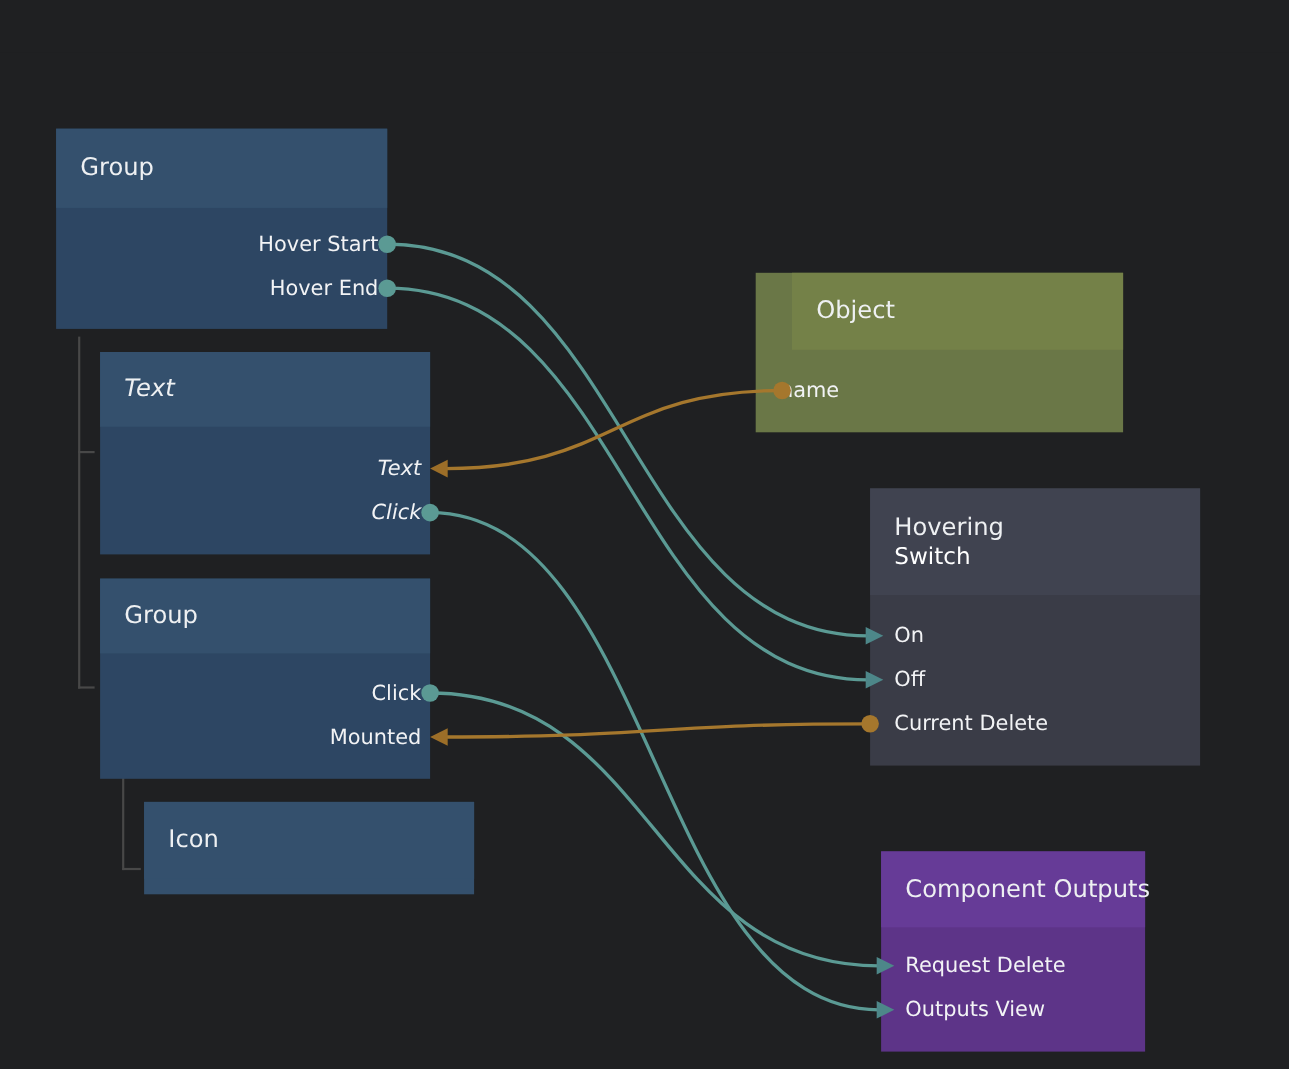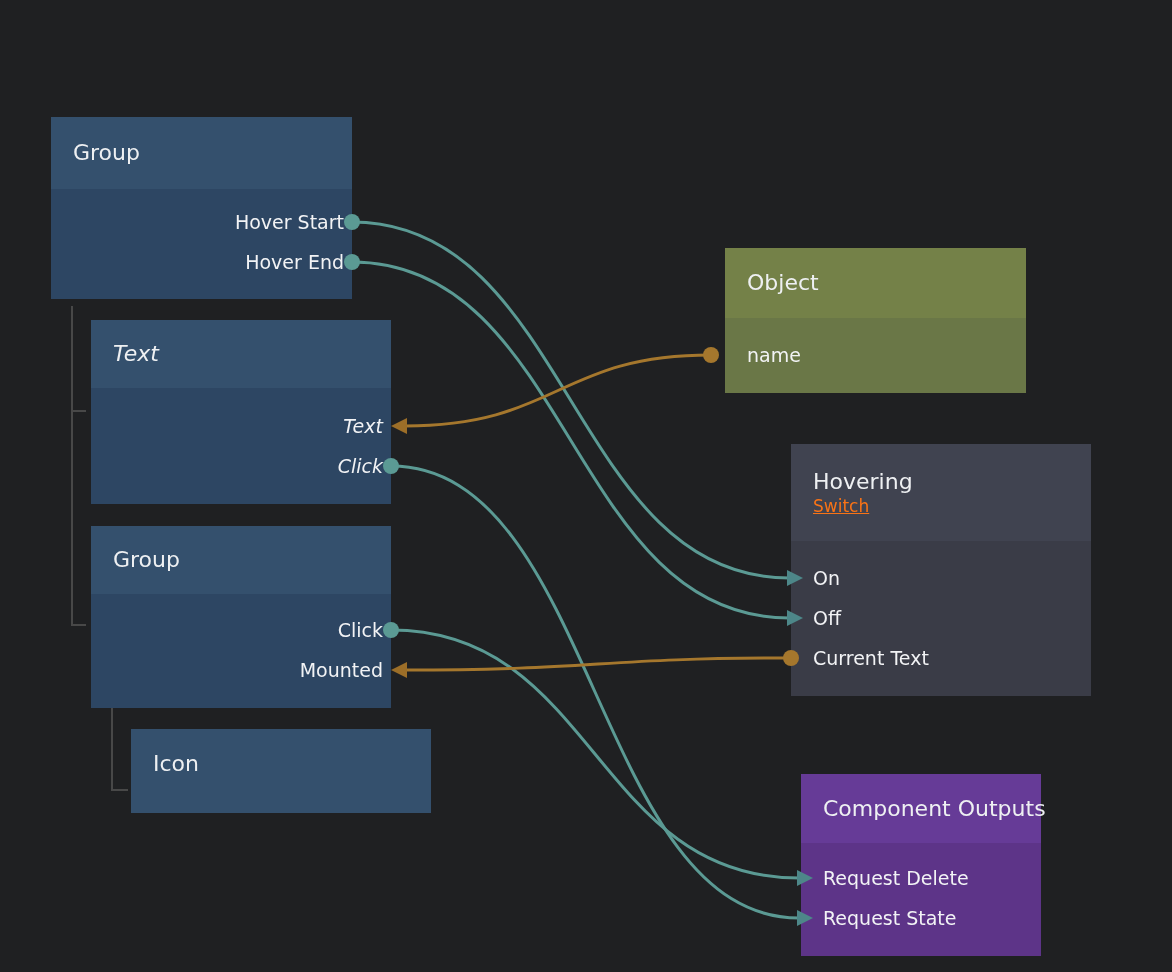--- a/index.html
+++ b/index.html
@@ -19,24 +19,23 @@
     padding-left: 22px;
     box-sizing: border-box;
     line-height: 1.25;
   }
   .node-title {
     font-size: 22px;
     color: #eef0f2;
     white-space: nowrap;
   }
   .node-subtitle {
-    font-size: 17px;
-    color: #f97316;
+    font-size: 21px;
+    color: #ffffff;
     white-space: nowrap;
-    text-decoration: underline;
   }
   .node-body { position: absolute; left: 0; right: 0; bottom: 0; }
   .port-row {
     position: absolute;
     height: 40px;
     line-height: 40px;
     font-size: 19px;
     color: #f2f3f5;
     white-space: nowrap;
   }
@@ -85,46 +84,46 @@
         <div class="port-row side-right" style="top: 16px;">Click</div>
         <div class="port-row side-right" style="top: 56px;">Mounted</div>
       </div>
     </div>
     <div class="node" style="left: 131px; top: 681px; width: 300px; height: 84px; background: rgb(52, 80, 109);">
       <div class="node-header" style="height: 70px; background: rgb(52, 80, 109);">
         <div class="node-title">Icon</div>
       </div>
       <div class="node-body" style="top: 70px;"></div>
     </div>
-    <div class="node" style="left: 725px; top: 200px; width: 301px; height: 145px; background: rgb(106, 119, 71);">
+    <div class="node" style="left: 687px; top: 200px; width: 301px; height: 145px; background: rgb(106, 119, 71); padding-left: 33px;">
       <div class="node-header" style="height: 70px; background: rgb(116, 129, 72);">
         <div class="node-title">Object</div>
       </div>
       <div class="node-body" style="top: 70px;">
         <div class="port-row side-left" style="top: 17px;">name</div>
       </div>
     </div>
     <div class="node" style="left: 791px; top: 396px; width: 300px; height: 252px; background: rgb(58, 60, 71);">
       <div class="node-header" style="height: 97px; background: rgb(64, 67, 80);">
         <div class="node-title">Hovering</div>
         <div class="node-subtitle">Switch</div>
       </div>
       <div class="node-body" style="top: 97px;">
         <div class="port-row side-left" style="top: 17px;">On</div>
         <div class="port-row side-left" style="top: 57px;">Off</div>
-        <div class="port-row side-left" style="top: 97px;">Current Text</div>
+        <div class="port-row side-left" style="top: 97px;">Current Delete</div>
       </div>
     </div>
     <div class="node" style="left: 801px; top: 726px; width: 240px; height: 182px; background: rgb(93, 52, 136);">
       <div class="node-header" style="height: 69px; background: rgb(102, 59, 151);">
         <div class="node-title">Component Outputs</div>
       </div>
       <div class="node-body" style="top: 69px;">
         <div class="port-row side-left" style="top: 15px;">Request Delete</div>
-        <div class="port-row side-left" style="top: 55px;">Request State</div>
+        <div class="port-row side-left" style="top: 55px;">Outputs View</div>
       </div>
     </div>
     <svg id="wires" width="1172" height="972">
       <path d="M 352 174 C 570.5 174, 570.5 530, 789 530" fill="none" stroke="#5b9a94" stroke-width="3" stroke-linecap="round"></path>
       <path d="M 352 214 C 570.5 214, 570.5 570, 789 570" fill="none" stroke="#5b9a94" stroke-width="3" stroke-linecap="round"></path>
       <path d="M 711 307 C 558 307, 558 378, 405 378" fill="none" stroke="#a5772d" stroke-width="3" stroke-linecap="round"></path>
       <path d="M 391 418 C 595 418, 595 870, 799 870" fill="none" stroke="#5b9a94" stroke-width="3" stroke-linecap="round"></path>
       <path d="M 391 582 C 595 582, 595 830, 799 830" fill="none" stroke="#5b9a94" stroke-width="3" stroke-linecap="round"></path>
       <path d="M 791 610 C 598 610, 598 622, 405 622" fill="none" stroke="#a5772d" stroke-width="3" stroke-linecap="round"></path>
       <circle cx="352" cy="174" r="8" fill="#5b9a94"></circle>

